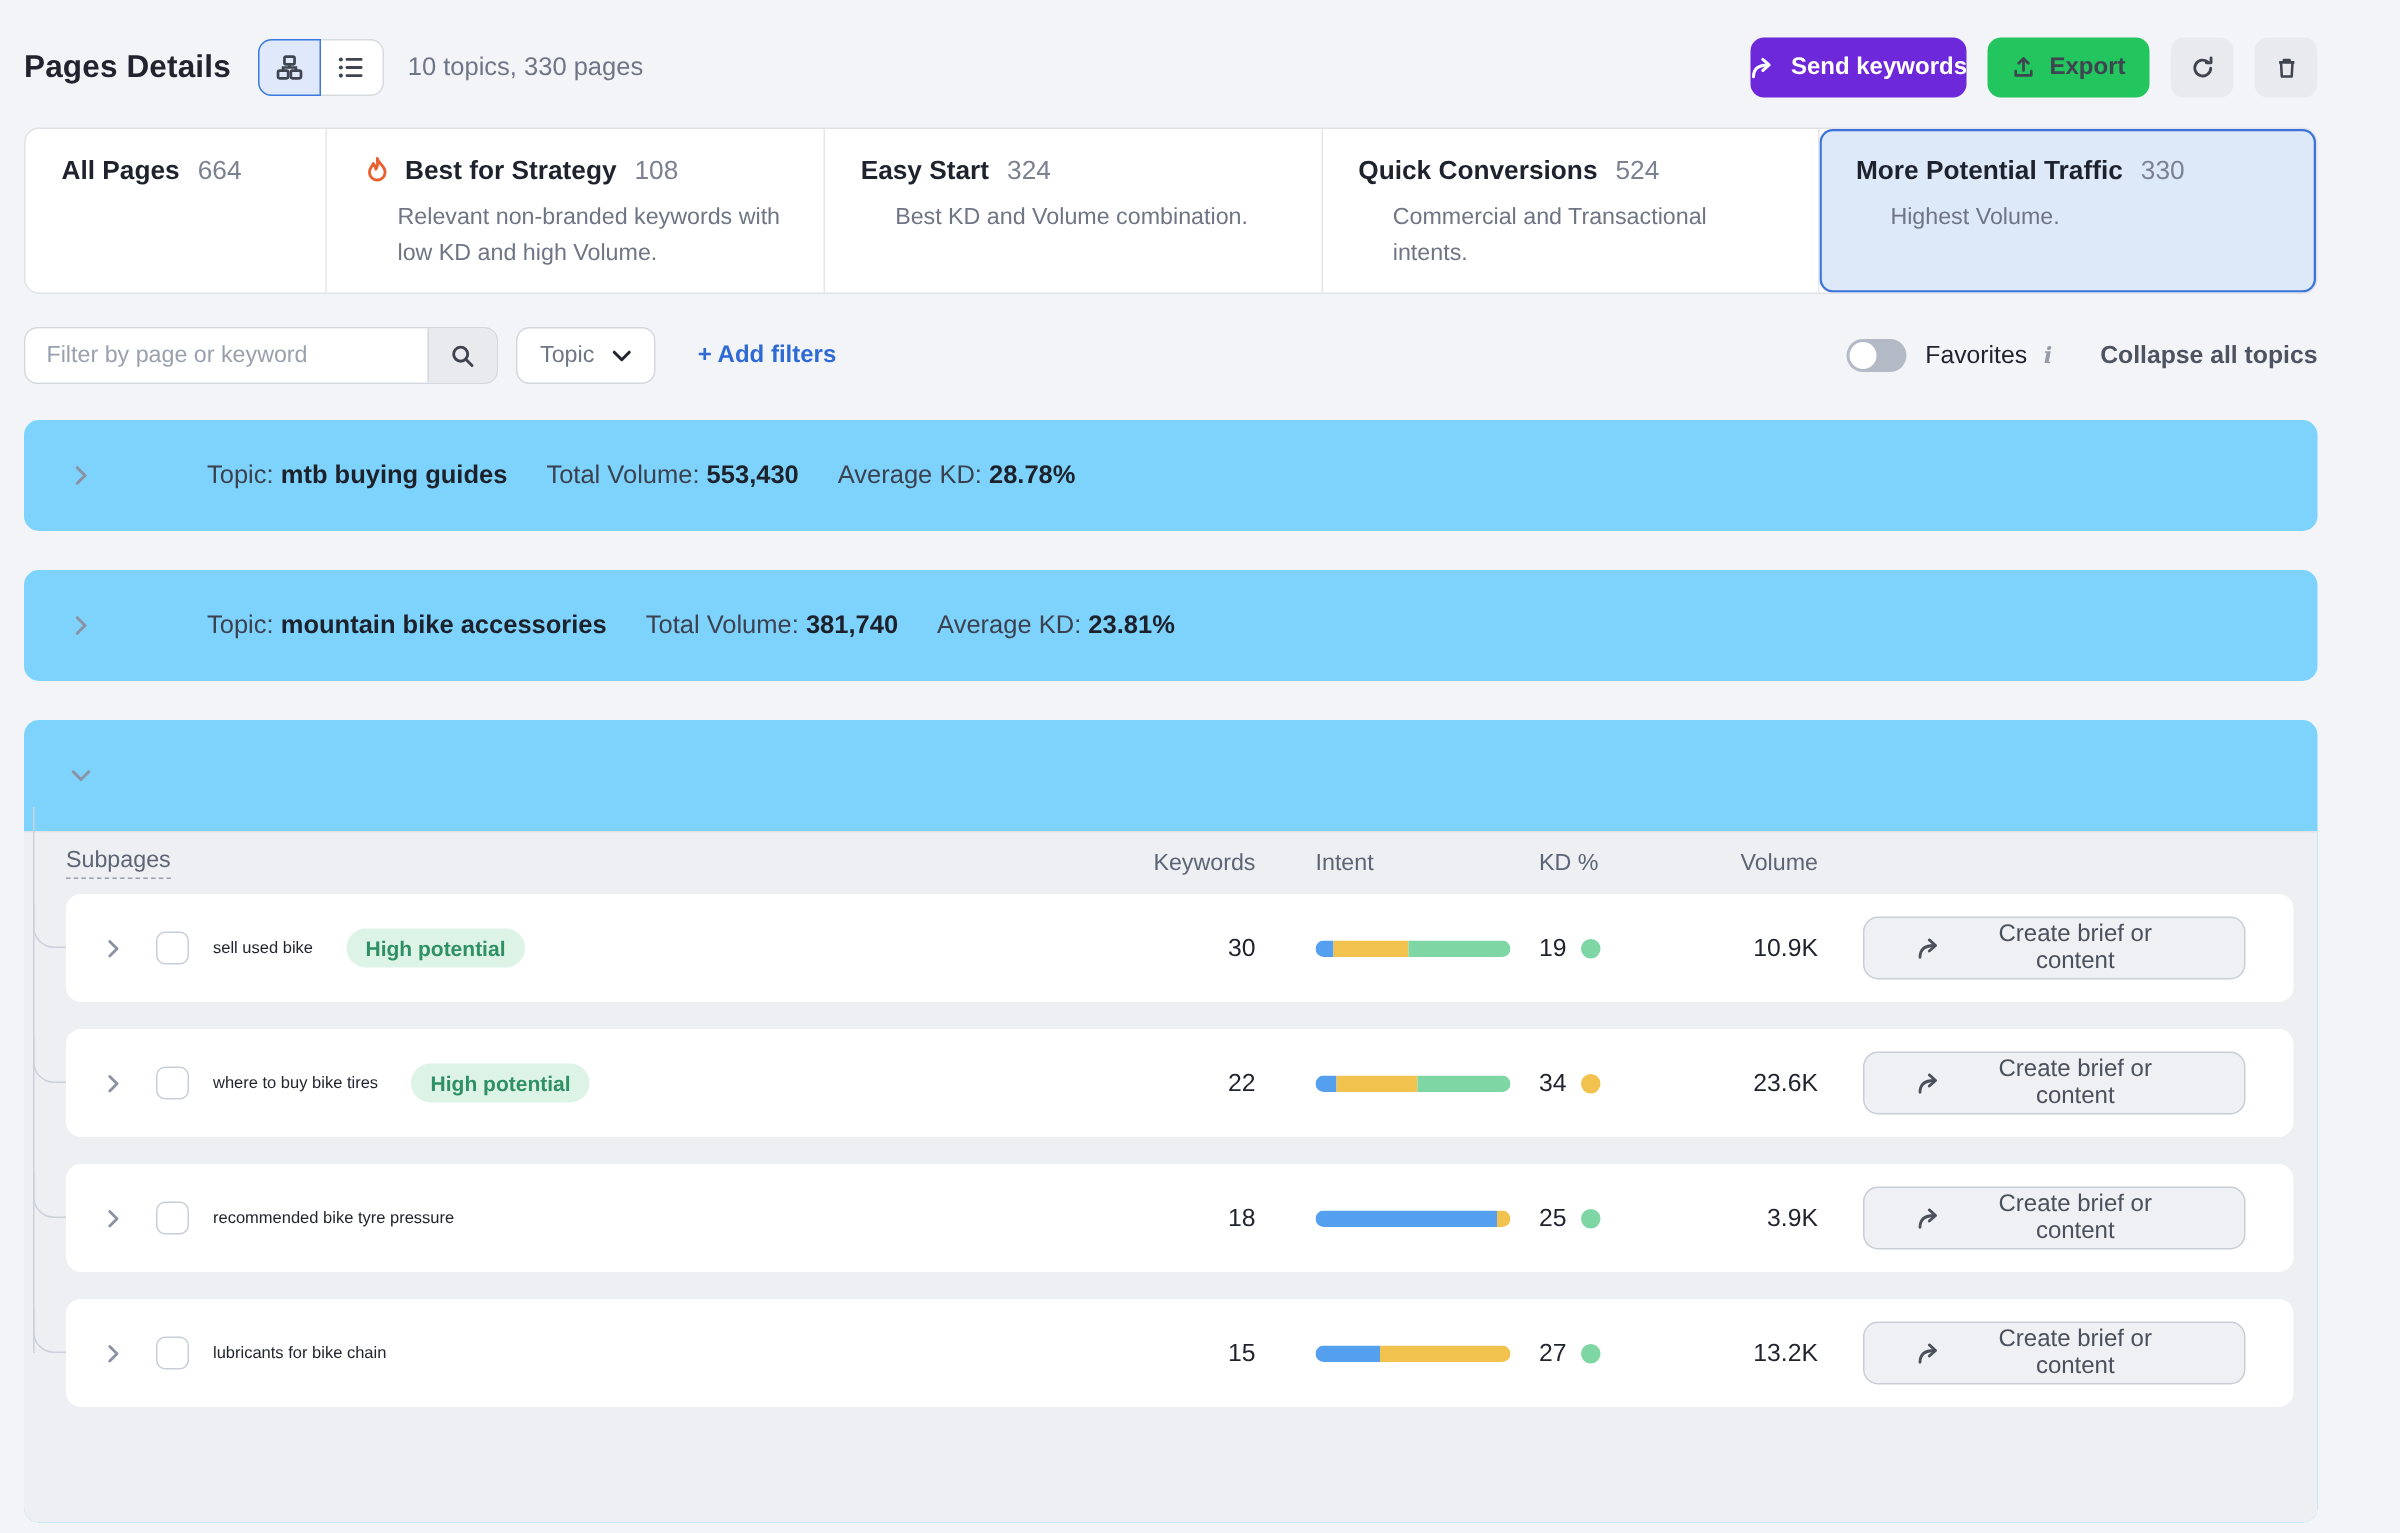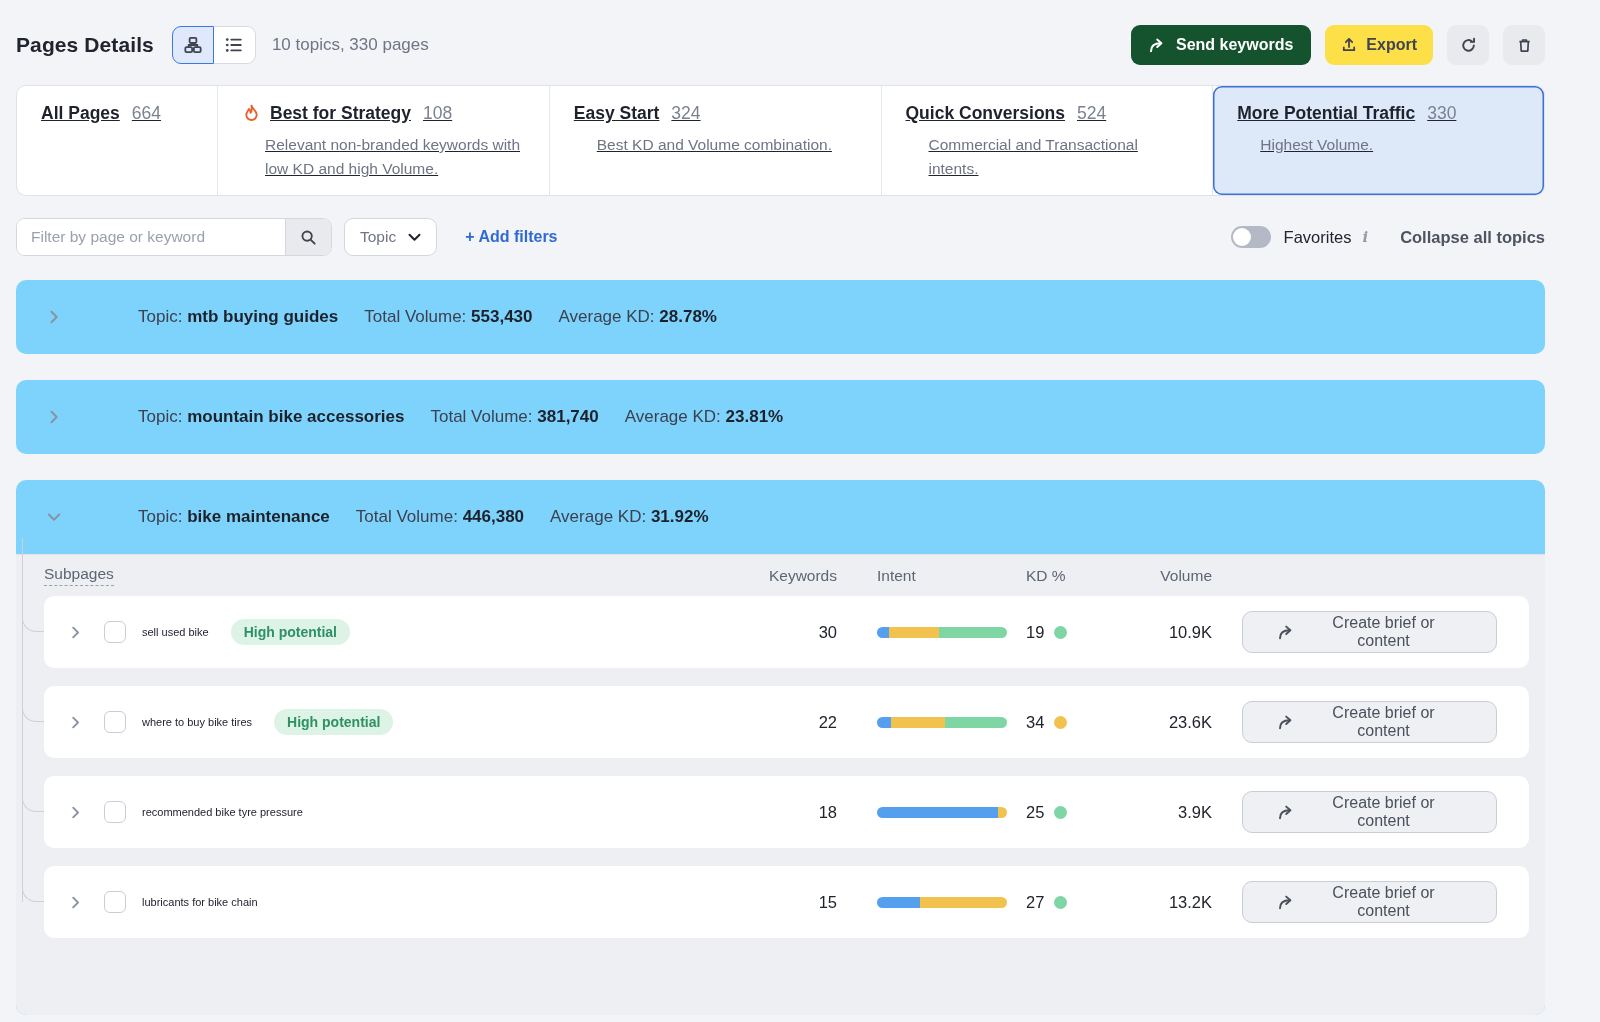--- a/index.html
+++ b/index.html
@@ -15,30 +15,30 @@
   .top-header { display:flex; align-items:center; margin-top:24px; height:42px; }
   .page-title { font-size:21px; font-weight:700; letter-spacing:.1px; }
   .view-toggle { display:flex; margin-left:18px; border-radius:9px; }
   .view-btn { width:42px; height:38px; display:flex; align-items:center; justify-content:center;
     background:#fff; border:1px solid #d7dae1; cursor:pointer; }
   .view-btn.first { border-radius:9px 0 0 9px; }
   .view-btn.last  { border-radius:0 9px 9px 0; border-left:none; }
   .view-btn.active { background:#dfe9fb; border:1.5px solid #3b79de; }
   .summary-text { margin-left:16px; font-size:17px; color:#6f7585; }
   .header-spacer { flex:1; }
-  .btn-primary { display:flex; align-items:center; gap:10px; height:40px; padding:0 18px;
-    background:#14532d; color:#fff; font-size:16px; font-weight:700; border:none; border-radius:9px; cursor:pointer; }
+  .btn-primary { display:flex; align-items:center; gap:10px; height:40px; padding:0 0;
+    background:#6d28d9; color:#fff; font-size:16px; font-weight:700; border:none; border-radius:9px; cursor:pointer; }
   .btn-gray { display:flex; align-items:center; gap:9px; height:40px; padding:0 16px;
-    background:#fde047; color:#3f4450; font-size:16px; font-weight:600; border:none; border-radius:9px; cursor:pointer; margin-left:14px; }
+    background:#22c55e; color:#3f4450; font-size:16px; font-weight:600; border:none; border-radius:9px; cursor:pointer; margin-left:14px; }
   .icon-btn { width:42px; height:40px; display:flex; align-items:center; justify-content:center;
     background:#e8eaee; border:none; border-radius:9px; cursor:pointer; margin-left:14px; }
 
   
   .tabs { display:flex; margin-top:19px; background:#fff; border:1px solid #e0e2e8; border-radius:10px; }
-  .tab { flex:1 1 0; padding:17px 24px 14px 24px; border-right:1px solid #e4e6eb; cursor:pointer; position:relative;text-decoration:underline; }
+  .tab { flex:1 1 0; padding:17px 24px 14px 24px; border-right:1px solid #e4e6eb; cursor:pointer; position:relative; }
   .tab:last-child { border-right:none; }
   .tab.tab-0 { flex:0 0 201px; }
   .tab.selected { background:#dde8f9; border-radius:9px; box-shadow:inset 0 0 0 1.5px #3b72d9; border-right-color:transparent; }
   .tab-title-row { display:flex; align-items:center; gap:9px; }
   .tab-label { font-size:17.5px; font-weight:700; color:#1e222c; }
   .tab-count { font-size:17.5px; color:#7b8190; margin-left:3px; }
   .tab-desc { margin-top:9px; font-size:15.5px; line-height:1.55; color:#6f7585;margin-left:23px; }
   .fire-wrap { display:flex; align-items:center; }
 
   
@@ -306,25 +306,20 @@
     </div>
 
   </div>
       <div class="topic-card expanded">
     <div class="topic-header">
       <span class="topic-chevron down">
         <svg width="16" height="16" viewBox="0 0 16 16">
               <path d="M5.5 2.8L10.7 8l-5.2 5.2" fill="none" stroke="#8a92a4" stroke-width="2" stroke-linecap="round" stroke-linejoin="round"></path>
             </svg>
       </span>
-      <span class="topic-texts">
-        <span class="grp"><span class="t-prefix">Topic:</span> <b class="t-name">bike maintenance</b></span>
-        <span class="grp"><span class="t-vol-label">Total Volume:</span> <b class="t-vol">446,380</b></span>
-        <span class="grp"><span class="t-kd-label">Average KD:</span> <b class="t-kd">31.92%</b></span>
-      </span>
     </div>
     <div class="topic-body">
           <div>
     <div class="subpages-header cols">
       <span class="col-head-main">Subpages</span>
       <span class="col-head-kw">Keywords</span>
       <span class="col-head-intent">Intent</span>
       <span class="col-head-kd">KD %</span>
       <span class="col-head-vol">Volume</span>
       <span></span>

